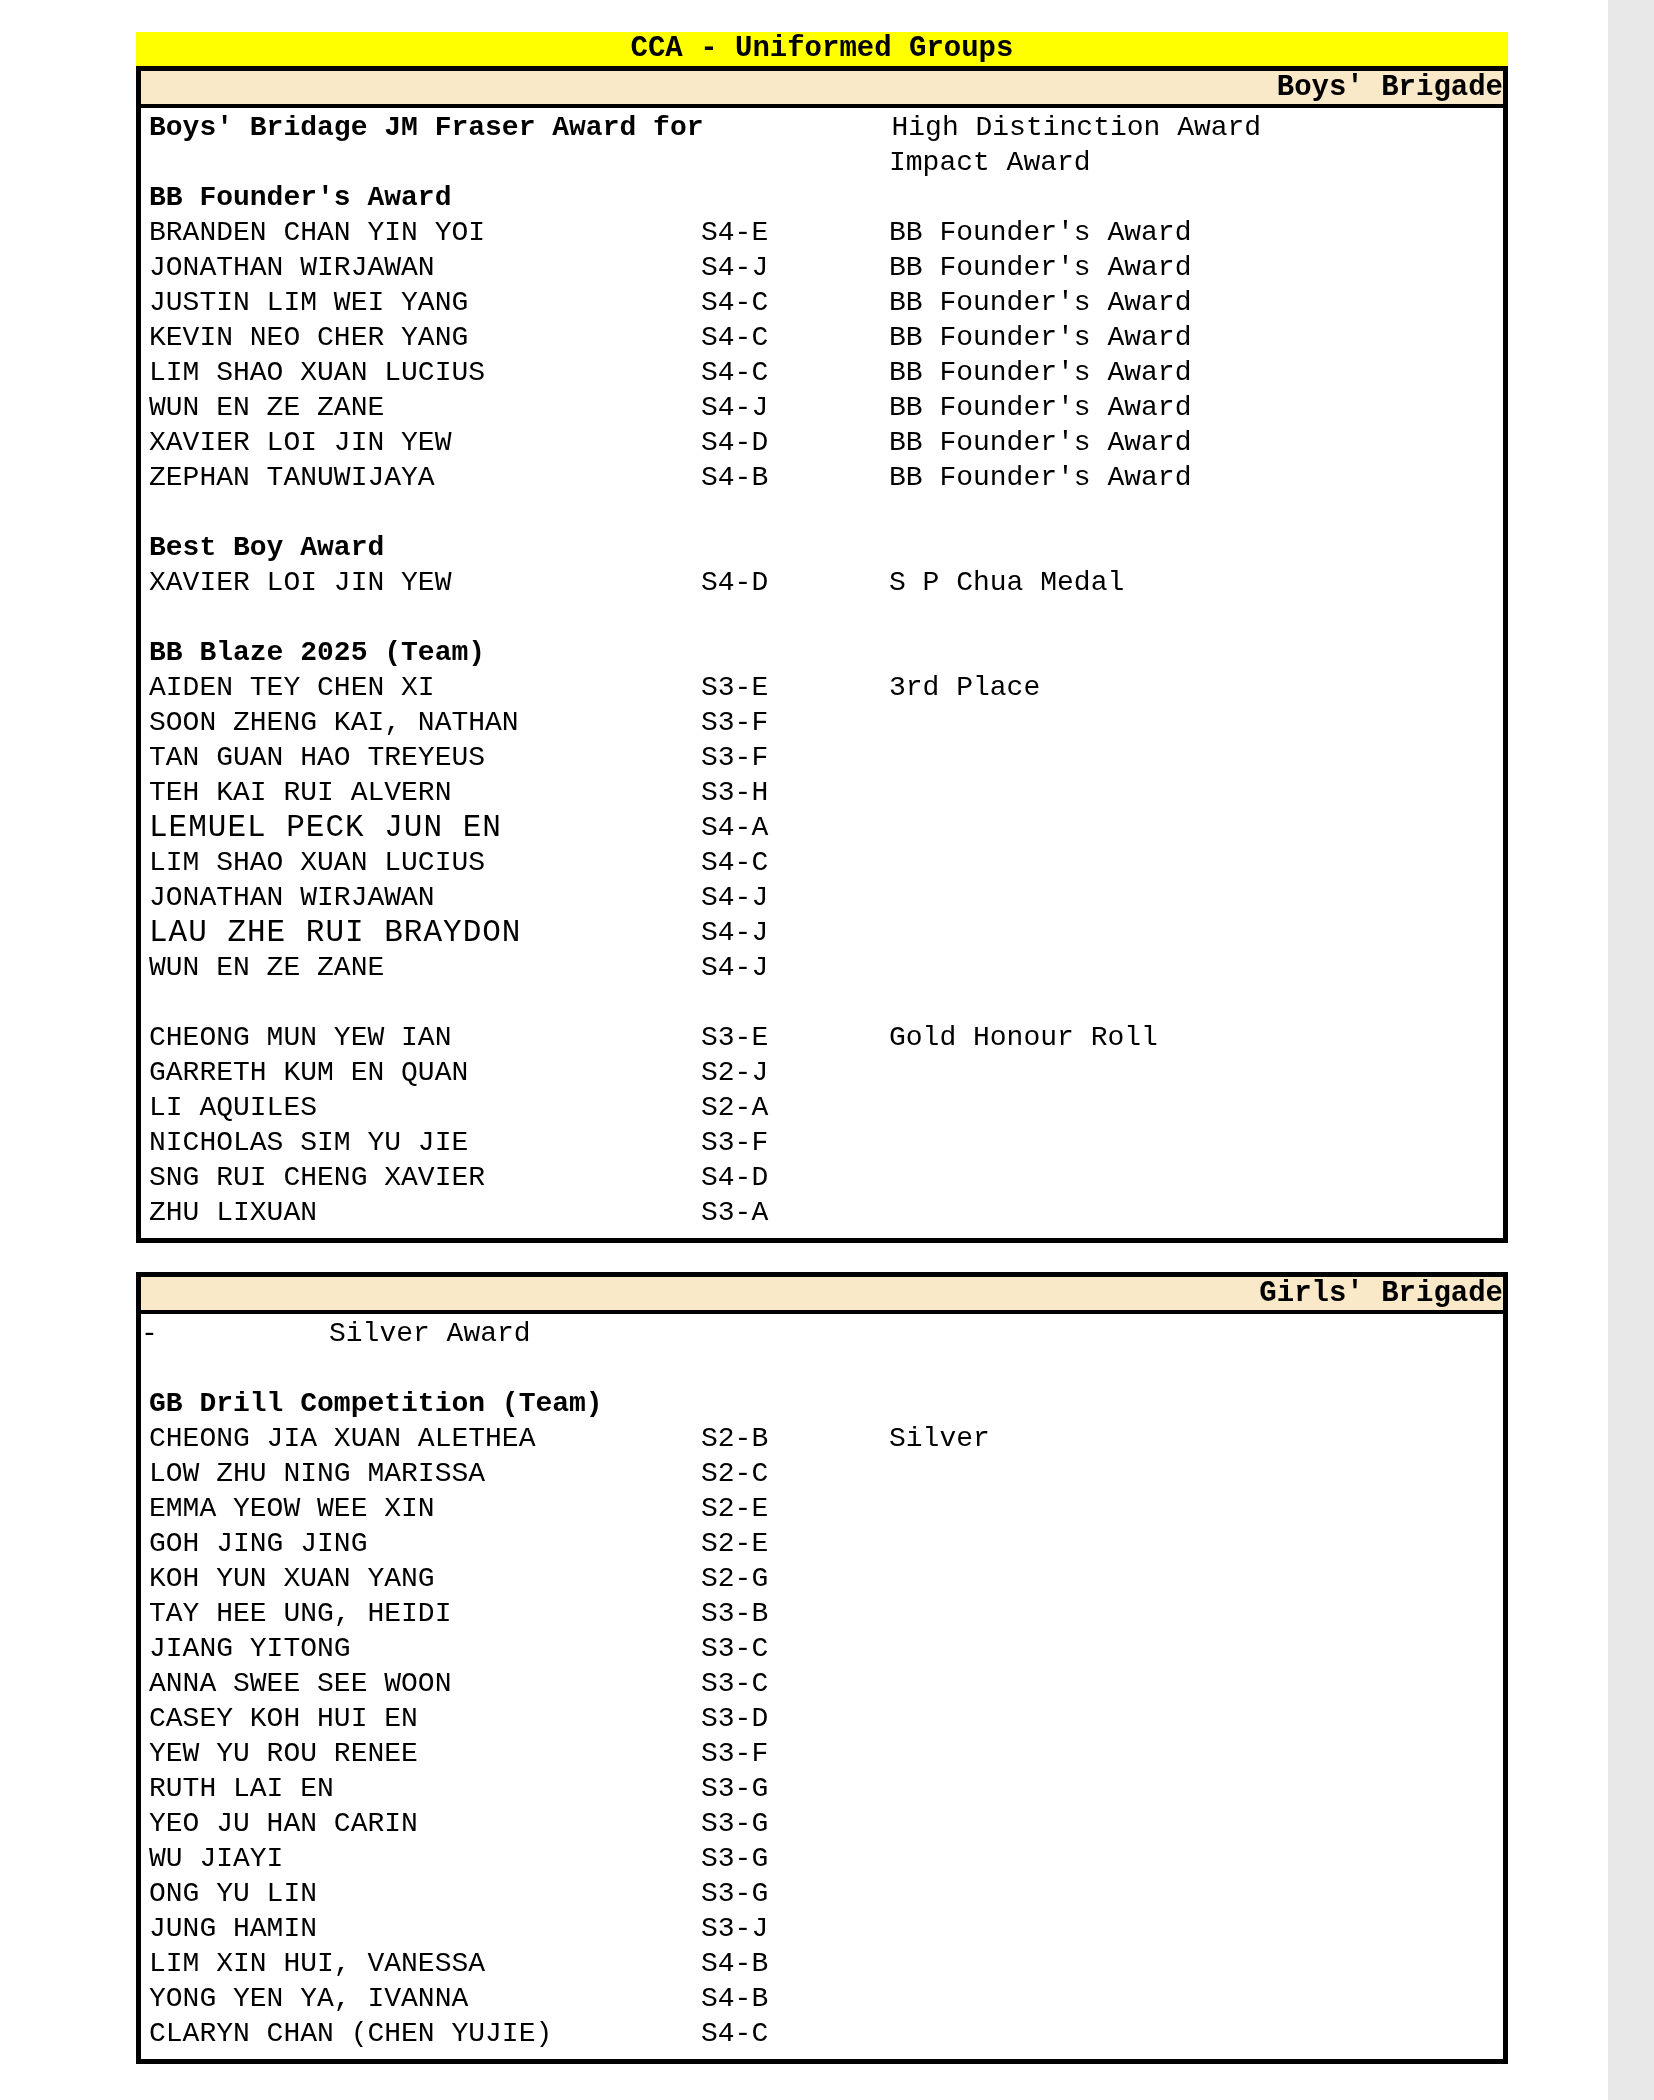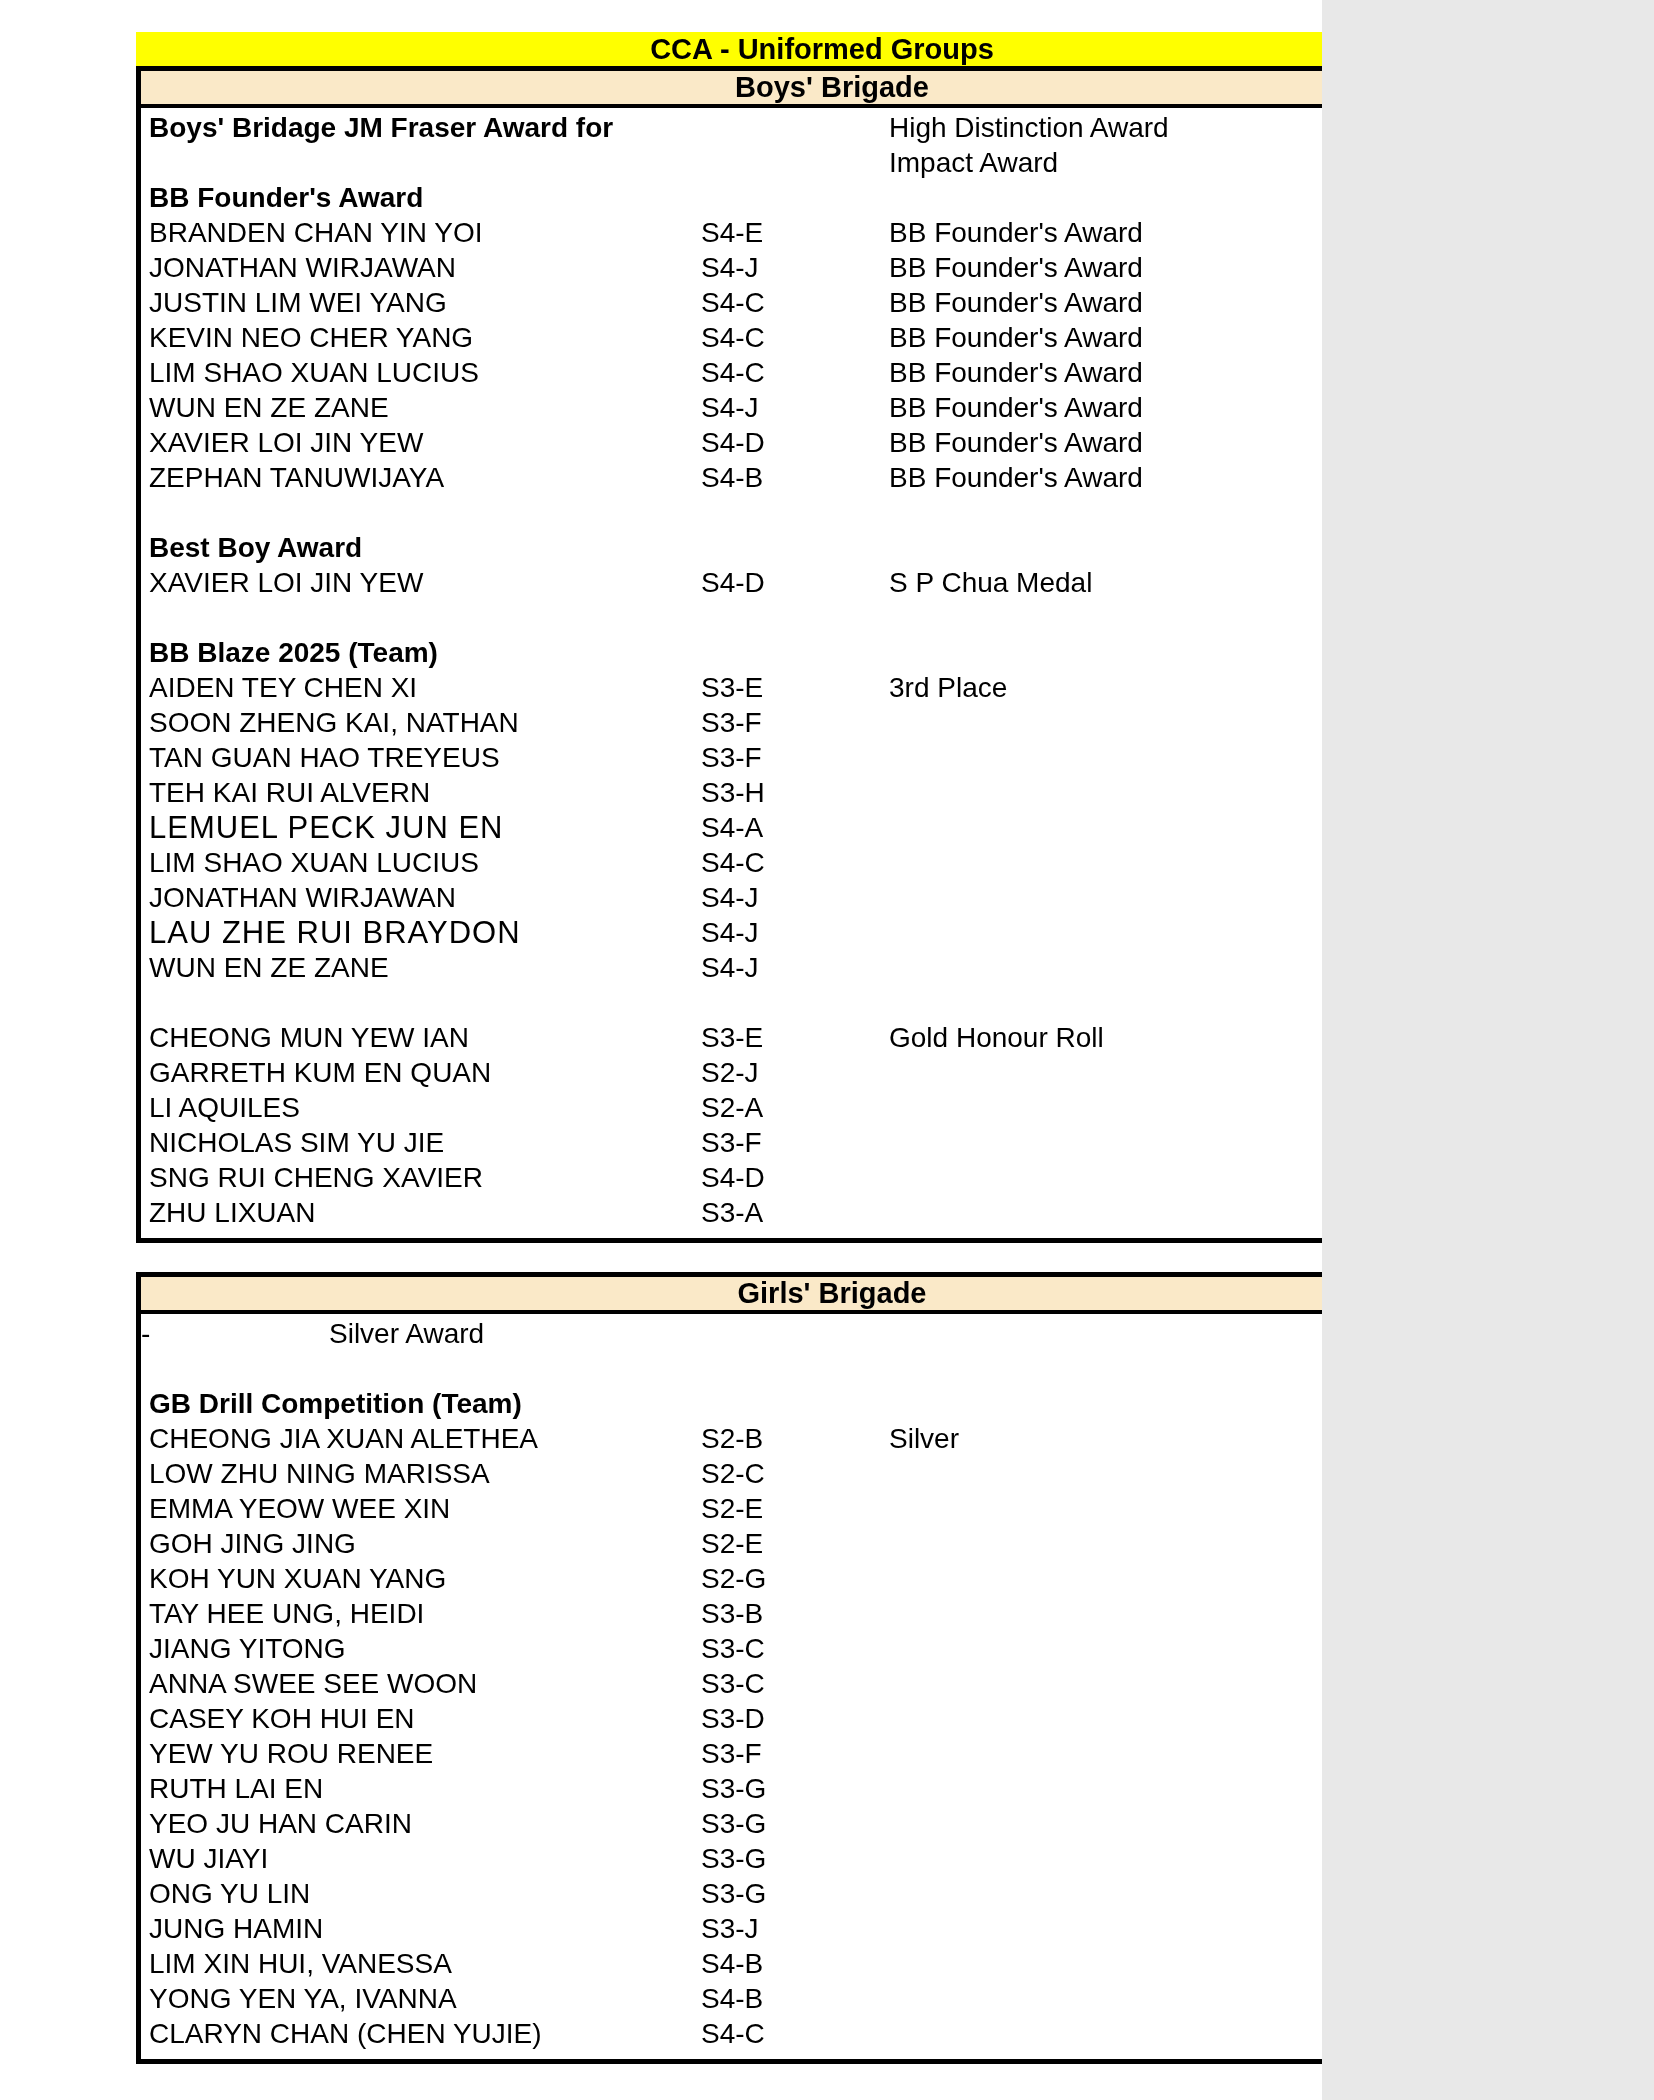--- a/index.html
+++ b/index.html
@@ -6,24 +6,24 @@
     --title-bg: #FFFF00;
     --section-bg: #FAE9C8;
     --border-color: #000000;
     --text-color: #000000;
     --page-bg: #FFFFFF;
   }
   * { margin: 0; padding: 0; box-sizing: border-box; }
   html, body { background: #e8e8e8; }
   .page {
     position: relative;
-    width: 1322px;
+    width: 1608px;
     height: 2100px;
     background: var(--page-bg);
-    font-family: Liberation Sans, sans-serif;
+    font-family: Liberation Mono, monospace;
     color: var(--text-color);
     overflow: hidden;
   }
   .title-bar {
     position: absolute;
     left: 136px;
     top: 32px;
     width: 1372px;
     height: 34px;
     background: var(--title-bg);
@@ -42,21 +42,21 @@
   }
   .award-table.boys { top: 66px; }
   .award-table.girls { top: 1272px; }
   .section-header {
     height: 37px;
     background: var(--section-bg);
     border-bottom: 4px solid var(--border-color);
     font-weight: bold;
     font-size: 29px;
     line-height: 33px;
-    text-align: center;
+    text-align: right;
     white-space: nowrap;
     padding-left: 20px;
   }
   .rows { padding: 2px 0 8px 0; }
   .row {
     display: flex;
     height: 35px;
     line-height: 35px;
     font-size: 28px;
     white-space: nowrap;

